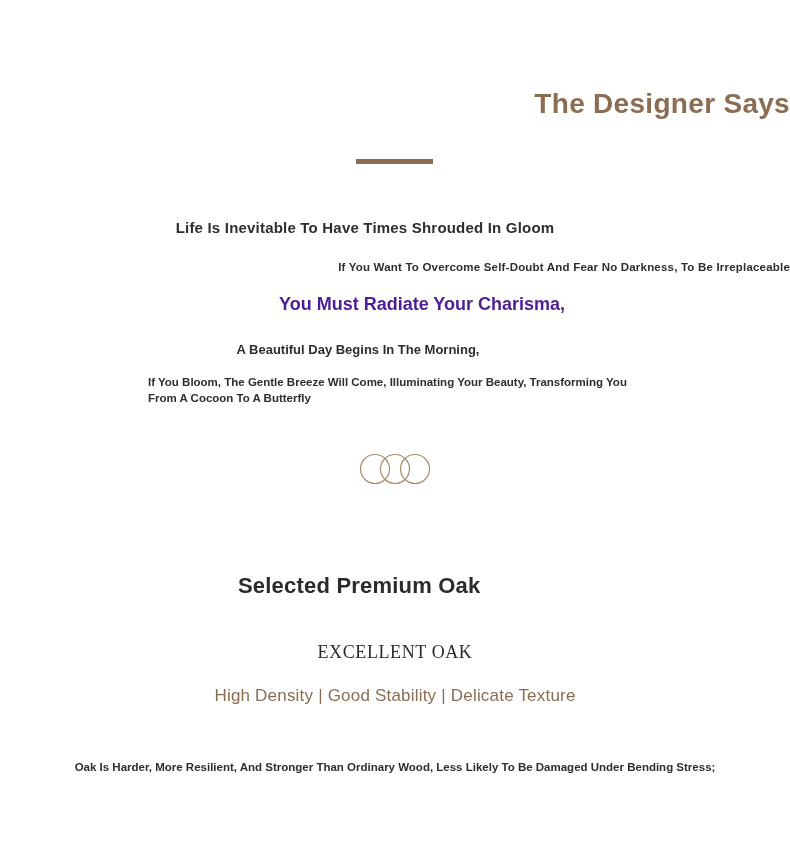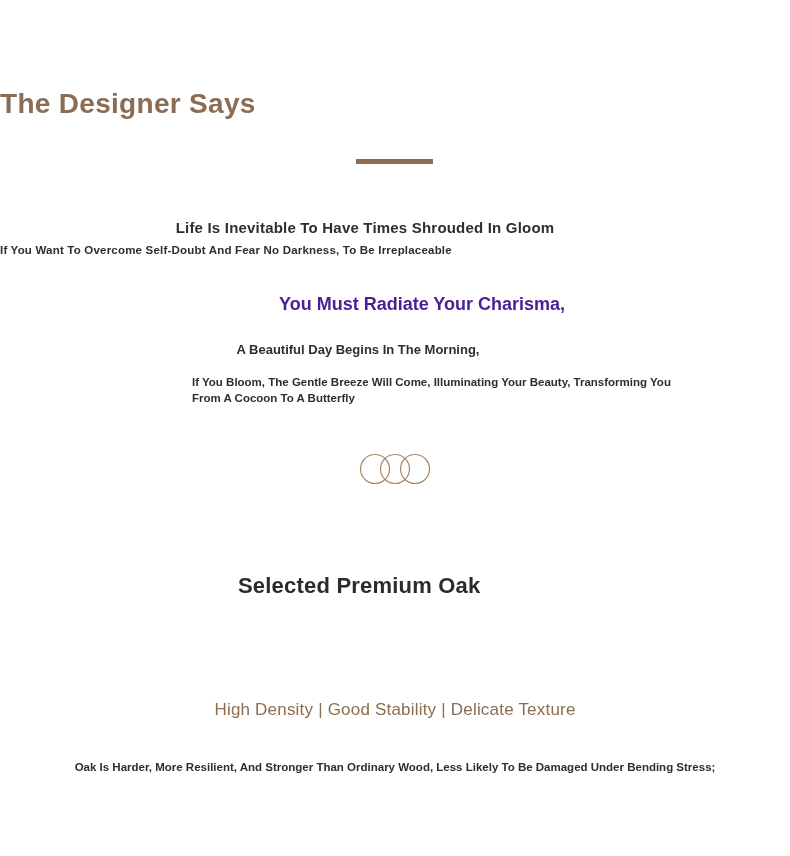--- a/index.html
+++ b/index.html
@@ -19,21 +19,21 @@
     width: 790px;
     height: 856px;
   }
 
   
   .designer-title {
     position: absolute;
     top: 88px;
     left: 0;
     width: 790px;
-    text-align: left;
+    text-align: right;
     font-size: 28px;
     font-weight: bold;
     color: #8a6d53;
     letter-spacing: 0.3px;
   }
   .divider-bar {
     position: absolute;
     top: 159px;
     left: 356px;
     width: 77px;
@@ -47,24 +47,24 @@
     left: 0;
     width: 730px;
     text-align: center;
     font-size: 15px;
     font-weight: bold;
     color: #2e2e2e;
     letter-spacing: 0.2px;
   }
   .line-2 {
     position: absolute;
-    top: 244px;
-    left: 0;
-    width: 790px;
-    text-align: left;
+    top: 261px;
+    left: 0;
+    width: 790px;
+    text-align: right;
     font-size: 11.5px;
     font-weight: bold;
     color: #2e2e2e;
     letter-spacing: 0.2px;
   }
   .line-3 {
     position: absolute;
     top: 296px;
     left: 279px;
     width: 300px;
@@ -87,21 +87,20 @@
   .line-5 {
     position: absolute;
     top: 374px;
     left: 148px;
     width: 500px;
     text-align: left;
     font-size: 11.5px;
     font-weight: bold;
     color: #2e2e2e;
     line-height: 16px;
-    margin-left: 44px;
   }
 
   
   .rings {
     position: absolute;
     top: 453px;
     left: 355px;
     width: 80px;
     height: 32px;
   }
@@ -125,21 +124,21 @@
     left: 0;
     width: 790px;
     text-align: center;
     font-size: 18px;
     font-family: "Liberation Serif", serif;
     color: #2b2b2b;
     letter-spacing: 0.6px;
   }
   .oak-features {
     position: absolute;
-    top: 700px;
+    top: 686px;
     left: 0;
     width: 790px;
     text-align: center;
     font-size: 17px;
     color: #8a6d53;
     letter-spacing: 0.2px;
   }
   .oak-desc-1 {
     position: absolute;
     top: 761px;
@@ -184,19 +183,20 @@
   <div class="rings">
     <svg width="80" height="32" viewBox="0 0 80 32" xmlns="http://www.w3.org/2000/svg">
       <circle cx="20" cy="16" r="14.5" fill="none" stroke="#a98b6b" stroke-width="1.2"></circle>
       <circle cx="40" cy="16" r="14.5" fill="none" stroke="#a98b6b" stroke-width="1.2"></circle>
       <circle cx="60" cy="16" r="14.5" fill="none" stroke="#a98b6b" stroke-width="1.2"></circle>
     </svg>
   </div>
 
   <div class="oak-title">Selected Premium Oak</div>
 
+  <div class="oak-sub">EXCELLENT OAK</div>
 
   <div class="oak-features">High Density | Good Stability | Delicate Texture</div>
 
   <div class="oak-desc-1">Oak Is Harder, More Resilient, And Stronger Than Ordinary Wood, Less Likely To Be Damaged Under Bending Stress;</div>
 
 
 </div>
 
 </body></html>

